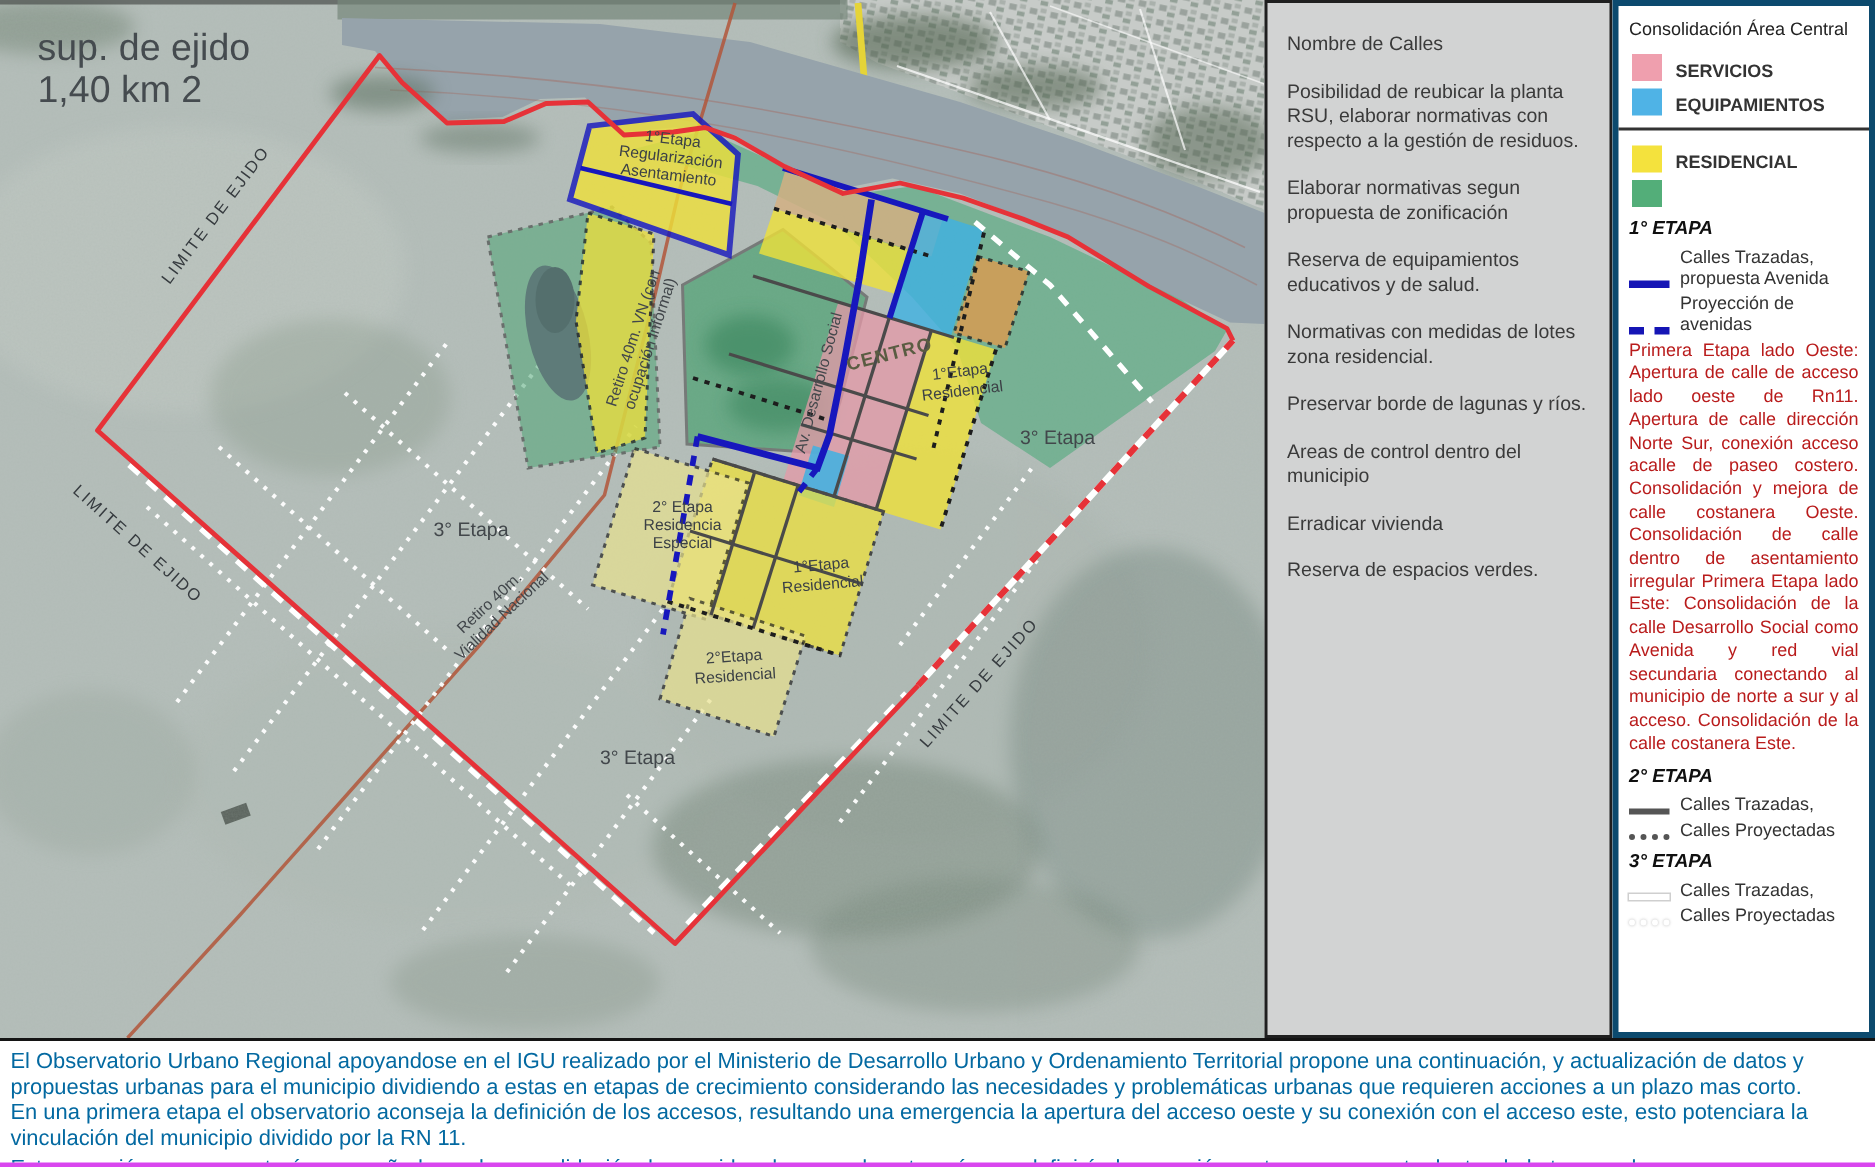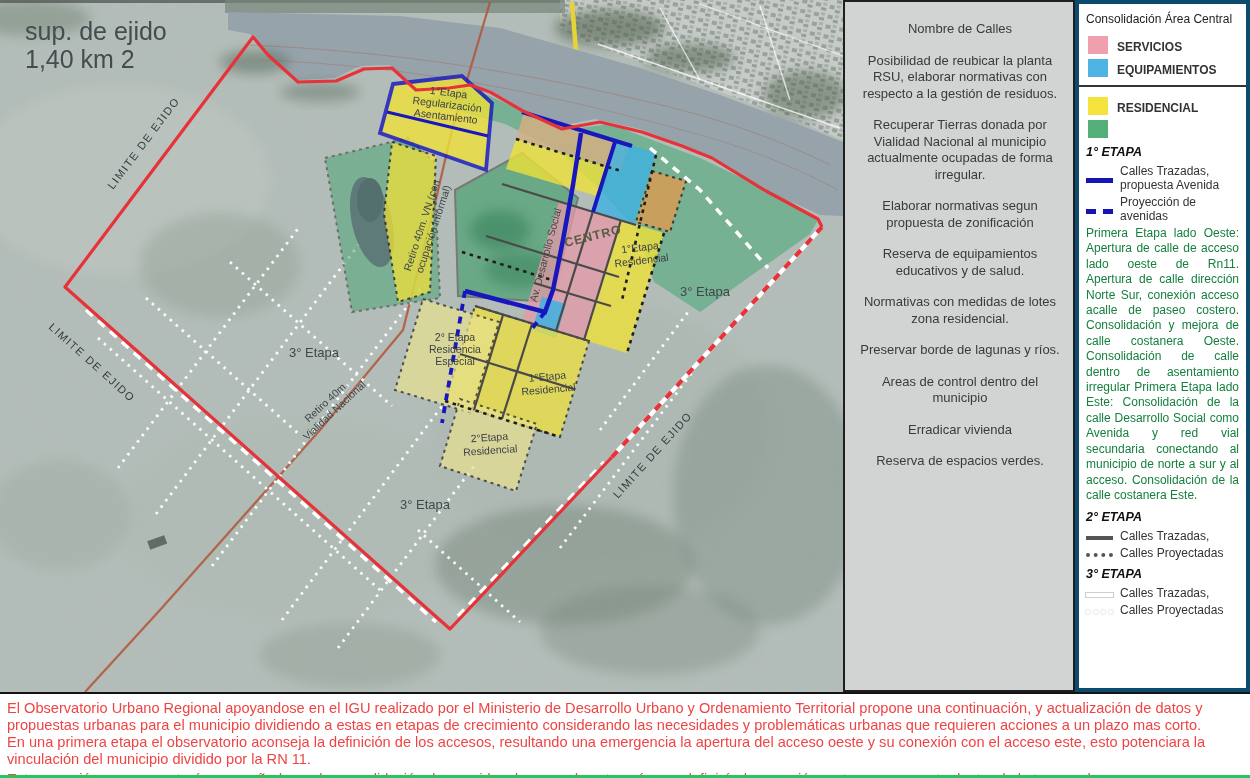--- a/index.html
+++ b/index.html
@@ -11,45 +11,45 @@
   .t-big{font-size:25px;fill:#454b4f;}
   .t-limite{font-size:11px;fill:#363b3f;letter-spacing:1.5px;}
   .t-etapa3{font-size:13px;fill:#42474b;}
   .t-zone{font-size:10.5px;fill:#3c4146;}
   .t-road{font-size:10.5px;fill:#42474b;}
   .t-centro{font-size:12.5px;font-weight:bold;fill:#5a5c42;letter-spacing:1px;}
   
   .notes{position:absolute;left:843px;top:0;width:232px;height:692px;box-sizing:border-box;
          background:#d2d3d3;border:2px solid #1f1f1f;padding:19px 11px 10px 13px;
          font-size:13px;line-height:16.5px;color:#3a3a3a;}
-  .notes p{margin:0 0 15px 0;text-align:center;}
+  .notes p{margin:0 0 15px 0;}
   
   .legend{position:absolute;left:1075px;top:0;width:175px;height:692px;box-sizing:border-box;
           background:#ffffff;border:4px solid #0c4a6e;padding:7px 7px 4px 7px;
           font-size:12px;color:#333;}
   .lg-title{font-size:12px;color:#222;margin:1px 0 10px 0;}
   .zone-row{display:flex;gap:9px;margin:0 0 5px 0;align-items:flex-end;font-weight:bold;}
   .swatch{width:20px;height:18px;flex:0 0 20px;margin-left:2px;}
   .zone-label{font-size:12px;line-height:14.5px;color:#333;padding-top:2px;}
   .lg-divider{border:none;border-top:2px solid #333;margin:8px -7px 10px -7px;}
   .etapa-title{font-weight:bold;font-size:12.5px;color:#101010;margin:7px 0 5px 0;font-style:italic;}
-  .line-row{display:flex;gap:7px;align-items:center;margin:0 0 3px 0;}
+  .line-row{display:flex;gap:7px;align-items:flex-end;margin:0 0 3px 0;}
   .line-swatch{width:27px;flex:0 0 27px;margin-top:4px;}
   .ls-blue-solid{height:5px;background:#1515b5;}
   .ls-blue-dash{border-top:5px dashed #1515b5;height:0;}
   .ls-gray-solid{height:4px;background:#555;}
   .ls-gray-dash{border-top:4px dotted #555;height:0;}
   .ls-white-solid{height:4px;background:#fff;box-shadow:0 0 0 1px #cfcfcf;}
   .ls-white-dash{border-top:4px dotted #fff;height:0;filter:drop-shadow(0 0 1px #bbb);}
   .line-label{font-size:12px;line-height:14px;color:#333;}
-  .lg-para{font-size:12px;line-height:15.4px;text-align:justify;color:#15803d;margin:3px 0 4px 0;}
+  .lg-para{font-size:12px;line-height:15.4px;text-align:justify;color:#b91c1c;margin:3px 0 4px 0;}
   
   .footer{position:absolute;left:0;top:692px;width:1250px;height:86px;box-sizing:border-box;
-          background:#fff;border-top:2px solid #141414;border-bottom:3px solid #22c55e;
-          padding:6px 6px 0 7px;font-size:14.6px;line-height:17px;color:#ef4444;
+          background:#fff;border-top:2px solid #141414;border-bottom:3px solid #d946ef;
+          padding:6px 6px 0 7px;font-size:14.6px;line-height:17px;color:#0369a1;
           overflow:hidden;white-space:nowrap;}
   .footer div{margin:0;}
   .footer .last{margin-top:3px;}
 </style>
 </head>
 <body>
 
 <div class="stage">
 
   <div class="map-wrap">
@@ -238,21 +238,20 @@
         <text class="t-zone" x="490" y="441" text-anchor="middle">2°Etapa</text>
         <text class="t-zone" x="490" y="454" text-anchor="middle">Residencial</text>
       </g>
     </g>
   </svg>
   </div>
 
   <aside class="notes">
     <p>Nombre de Calles</p>
     <p>Posibilidad  de reubicar la planta RSU, elaborar normativas con respecto a la gestión de residuos.</p>
-    <p>Recuperar Tierras donada por Vialidad Nacional al municipio actualmente ocupadas de forma irregular.</p>
     <p>Elaborar normativas segun propuesta de zonificación</p>
     <p>Reserva de equipamientos educativos y de salud.</p>
     <p>Normativas con medidas de lotes zona residencial.</p>
     <p>Preservar borde de lagunas y ríos.</p>
     <p>Areas de control dentro del municipio</p>
     <p>Erradicar vivienda</p>
     <p>Reserva de espacios verdes.</p>
   </aside>
 
   <aside class="legend">

